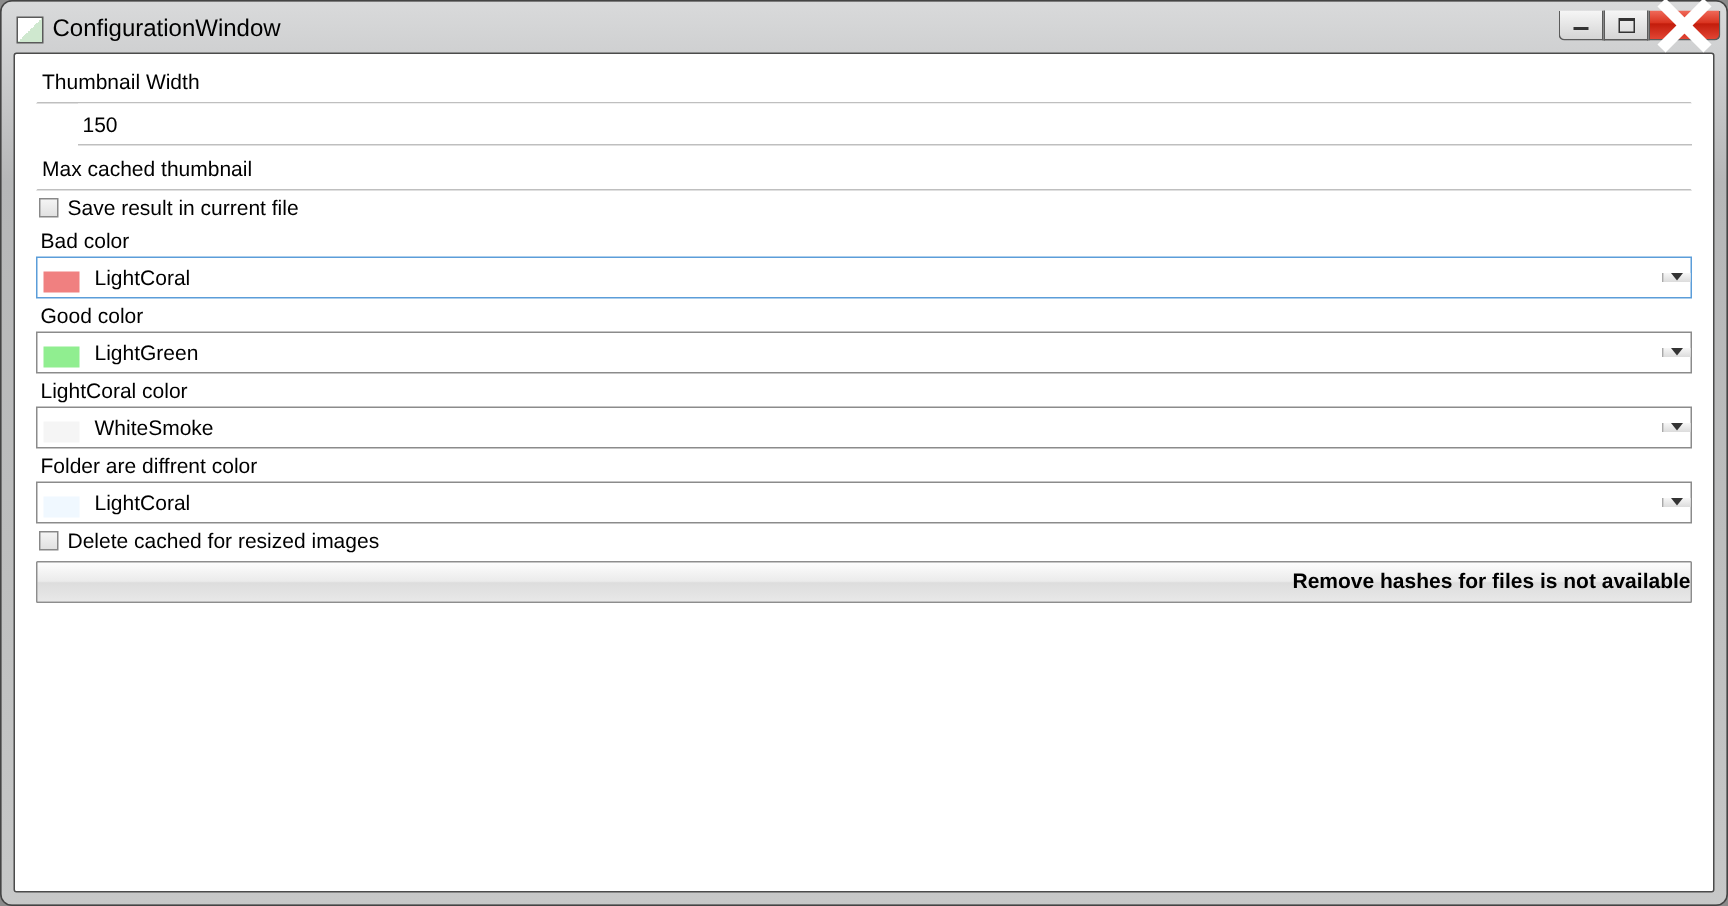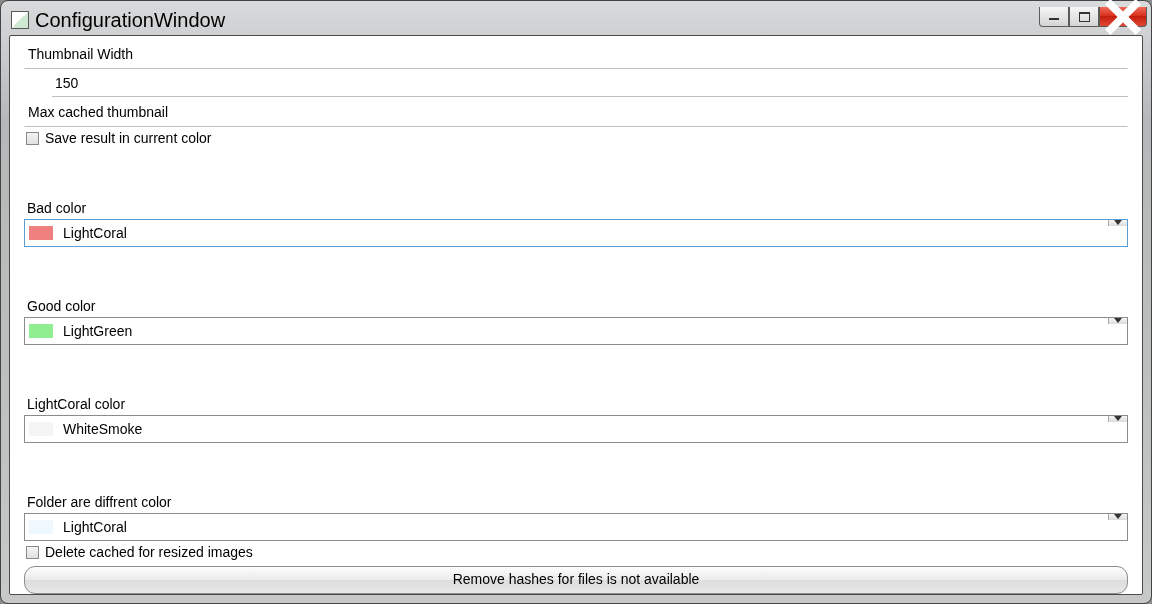--- a/index.html
+++ b/index.html
@@ -5,49 +5,49 @@
   html,body{margin:0;padding:0;width:1152px;height:604px;font-family:"Segoe UI",Tahoma,sans-serif;font-size:14px;color:#000;background:#8b8b8b;}
   
   .window{
     position:absolute;left:0;top:0;width:1152px;height:604px;box-sizing:border-box;
     padding:8px 8px 8px 8px;
     border:1px solid #444;border-radius:8px;
     background:linear-gradient(180deg,#d9dadb 0%,#b6b7b8 20%,#bdbebe 60%,#c7c8c8 100%);
   }
   
   .titlebar{height:22px;display:flex;align-items:center;justify-content:space-between;margin:0 0 4px 2px;}
-  .title-left{display:flex;align-items:center;gap:6px;font-size:20px;color:#000;}
+  .title-left{display:flex;align-items:center;gap:6px;font-size:16px;color:#000;}
   .app-icon{width:16px;height:16px;border:1px solid #5a5a5a;background:linear-gradient(135deg,#fff 0 50%,#cfe8cf 50% 100%);}
   .win-buttons{display:flex;height:20px;margin-top:-6px;margin-right:-4px;}
   .win-btn{width:30px;height:20px;border:1px solid #5b5b5b;border-top:none;display:flex;align-items:center;justify-content:center;box-sizing:border-box;}
   .win-min{background:linear-gradient(180deg,#f6f6f6,#d5d5d5);border-bottom-left-radius:4px;}
   .win-max{background:linear-gradient(180deg,#f6f6f6,#d5d5d5);}
   .win-close{width:48px;background:linear-gradient(180deg,#f06a5a 0%,#d9321e 45%,#c21c0b 46%,#e24534 100%);border-bottom-right-radius:4px;}
   .win-close svg path{stroke:#fff;stroke-width:2;}
   .win-min span{display:block;width:10px;height:0;border-bottom:2px solid #333;margin-top:4px;}
   .win-max span{display:block;width:9px;height:7px;border:1px solid #333;border-top:2px solid #333;}
   
   .client{background:#fff;border:1px solid #4b4b4b;border-radius:2px;height:560px;box-sizing:border-box;padding:3px 14px;}
   
   .row-label{height:28px;line-height:28px;padding:0 3px;border:1px solid transparent;border-bottom:1px solid #bfbfbf;}
   .row-input{height:28px;box-sizing:border-box;margin-left:28px;}
   .row-input input[type=text]{width:100%;height:28px;box-sizing:border-box;border:none;border-bottom:1px solid #bfbfbf;padding:0 3px;font:inherit;background:#fff;outline:none;}
   .row-check{height:22px;display:flex;align-items:center;gap:6px;padding:0 0;}
   .checkbox{width:13px;height:13px;border:1px solid #888;background:linear-gradient(180deg,#f4f4f4,#e1e1e1);box-sizing:border-box;margin-left:2px;}
   
-  .combo{height:28px;border:1px solid #8b8b8b;display:flex;align-items:flex-start;background:#fff;box-sizing:border-box;}
+  .combo{height:28px;border:1px solid #8b8b8b;display:flex;align-items:center;background:#fff;box-sizing:border-box;}
   .combo.active{border-color:#5b9dd9;}
   .swatch{width:24px;height:14px;margin:6px 6px 0 4px;border:0;}
   .combo-text{flex:1;line-height:26px;padding-left:4px;}
   .combo-btn{width:18px;border-left:1px solid #a9a9a9;background:linear-gradient(180deg,#f7f7f7,#dcdcdc);display:flex;align-items:center;justify-content:center;}
   .combo-btn svg{width:8px;height:6px;}
   
-  .big-btn{height:26px;border:1px solid #8d8d8d;border-radius:11px;background:linear-gradient(180deg,#fdfdfd 0%,#ebebeb 48%,#dddddd 52%,#e8e8e8 100%);text-align:center;line-height:24px;margin-top:3px;}
+  .big-btn{height:26px;border:1px solid #8d8d8d;border-radius:1px;background:linear-gradient(180deg,#fdfdfd 0%,#ebebeb 48%,#dddddd 52%,#e8e8e8 100%);text-align:right;line-height:24px;margin-top:3px;font-weight:bold;}
   
-  .lbl{height:22px;line-height:22px;padding:0 3px;margin-top:48px;}
+  .lbl{height:22px;line-height:22px;padding:0 3px;}
 </style>
 </head>
 <body>
 
 <div class="window">
   <div class="titlebar">
     <div class="title-left">
       <div class="app-icon"></div>
       <span>ConfigurationWindow</span>
     </div>
@@ -70,21 +70,21 @@
 
     <div class="row-label">Thumbnail Width</div>
     <div class="row-input">
       <input type="text" value="150" style="">
     </div>
 
     <div class="row-label">Max cached thumbnail</div>
 
     <div class="row-check">
       <div class="checkbox"></div>
-      <span>Save result in current color</span>
+      <span>Save result in current file</span>
     </div>
 
     <div class="lbl">Bad color</div>
     <div class="combo active">
       <div class="swatch" style="background:#F08080"></div>
       <div class="combo-text">LightCoral</div>
       <div class="combo-btn">
           <svg viewBox="0 0 8 6">
             <path d="M0 0 L4 5 L8 0 Z" fill="#333"></path>
           </svg>

